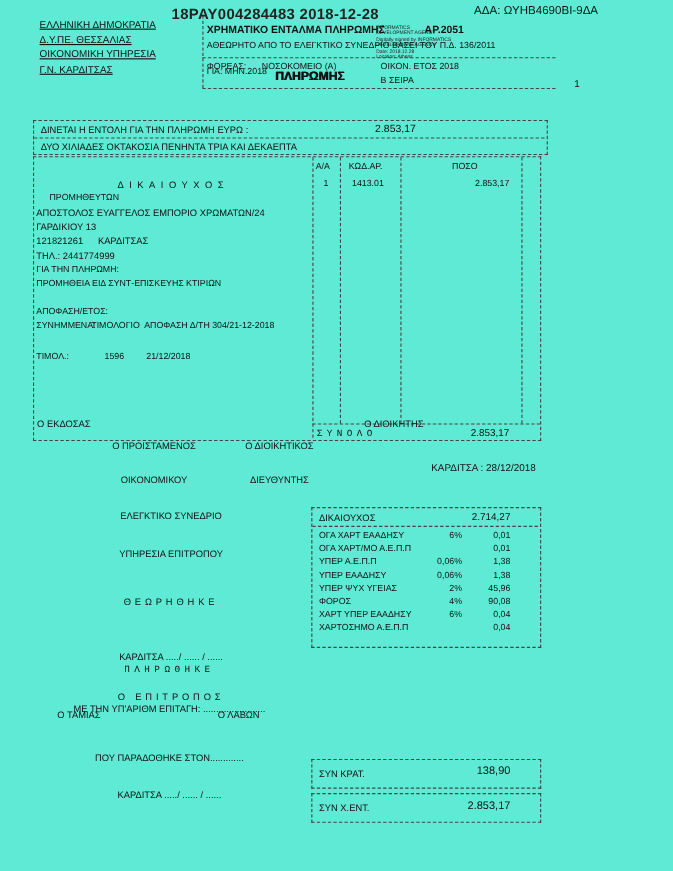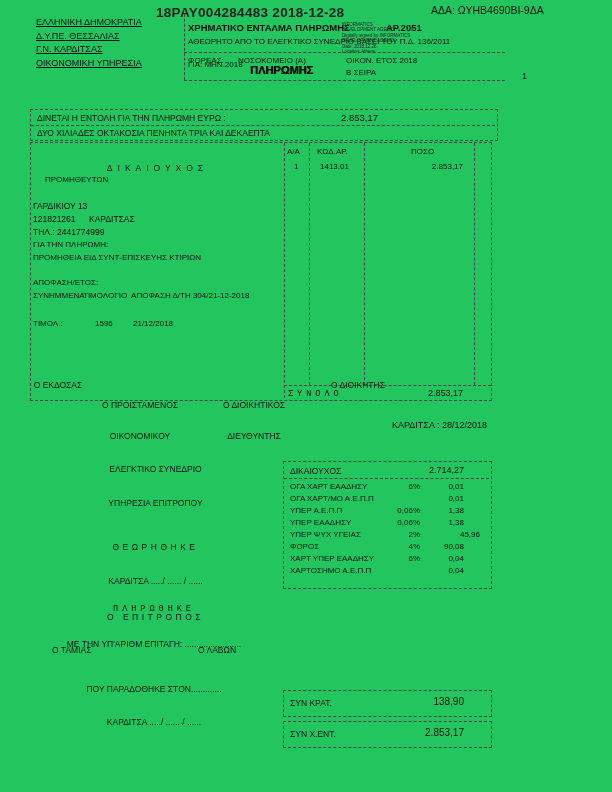--- a/index.html
+++ b/index.html
@@ -1,16 +1,16 @@
 <!DOCTYPE html>
 <html><head>
 <meta charset="utf-8">
 <style>
   html,body{margin:0;padding:0;background:#fff;}
-  .page{position:relative;width:612px;height:792px;background:#22c55e;overflow:hidden;
+  .page{position:relative;width:612px;height:792px;background:#5eead4;overflow:hidden;
         font-family:"Liberation Sans",sans-serif;color:#111;}
   .t{position:absolute;font-size:8px;line-height:1.2;white-space:pre;}
   .b{font-weight:bold;}
   .ctr{text-align:center;}
   .r{text-align:right;}
   .hl{position:absolute;height:0;border-top:1px dashed #444;}
   .vl{position:absolute;width:0;border-left:1px dashed #444;}
   .box{position:absolute;border:1px dashed #444;margin-top:24px;}
   .issuer{position:absolute;left:36px;top:16px;width:146px;
           font-size:9px;line-height:13.5px;text-decoration:underline;}
@@ -25,22 +25,22 @@
 <body>
 
 <div class="page">
 
   <div class="t" style="left:156px;top:5px;font-size:13.5px;font-weight:600;color:#222;letter-spacing:0.3px">18PAY004284483 2018-12-28</div>
   <div class="t" style="left:431px;top:4px;font-size:10.5px">ΑΔΑ: ΩΥΗΒ4690ΒΙ-9ΔΑ</div>
 
   <div class="issuer">
     <div>ΕΛΛΗΝΙΚΗ ΔΗΜΟΚΡΑΤΙΑ</div>
     <div>Δ.Υ.ΠΕ. ΘΕΣΣΑΛΙΑΣ</div>
+    <div>ΟΙΚΟΝΟΜΙΚΗ ΥΠΗΡΕΣΙΑ</div>
     <div>Γ.Ν. ΚΑΡΔΙΤΣΑΣ</div>
-    <div>ΟΙΚΟΝΟΜΙΚΗ ΥΠΗΡΕΣΙΑ</div>
   </div>
   <div class="vl" style="left:184px;top:14px;height:66px"></div>
 
   <div class="t b" style="left:188px;top:22px;font-size:9.5px">ΧΡΗΜΑΤΙΚΟ ΕΝΤΑΛΜΑ ΠΛΗΡΩΜΗΣ</div>
   <div class="t b overlay" style="left:250px;top:20px;font-size:11px">ΠΛΗΡΩΜΗΣ</div>
   <div class="t b" style="left:386px;top:22px;font-size:9.5px">ΑΡ.2051</div>
   <div class="stamp">
     <div>INFORMATICS</div>
     <div>DEVELOPMENT AGENCY</div>
     <div>Digitally signed by INFORMATICS</div>
@@ -75,20 +75,21 @@
     <div class="t" style="left:256px;top:4px">Α/Α</div>
     <div class="t" style="left:286px;top:4px">ΚΩΔ.ΑΡ.</div>
     <div class="t" style="left:380px;top:4px">ΠΟΣΟ</div>
 
     <div class="t ctr ls5" style="left:0;top:20px;width:253px;font-size:8.5px">ΔΙΚΑΙΟΥΧΟΣ</div>
     <div class="t" style="left:263px;top:19px">1</div>
     <div class="t" style="left:289px;top:19px">1413.01</div>
     <div class="t r" style="left:352px;top:19px;width:80px">2.853,17</div>
 
     <div class="t" style="left:14px;top:32px">ΠΡΟΜΗΘΕΥΤΩΝ</div>
+    <div class="t" style="left:2px;top:45px;font-size:8.5px">ΑΠΟΣΤΟΛΟΣ ΕΥΑΓΓΕΛΟΣ ΕΜΠΟΡΙΟ ΧΡΩΜΑΤΩΝ/24</div>
     <div class="t" style="left:2px;top:58px;font-size:8.5px">ΓΑΡΔΙΚΙΟΥ 13</div>
     <div class="t" style="left:2px;top:71px;font-size:8.5px">121821261</div>
     <div class="t" style="left:58px;top:71px;font-size:8.5px">ΚΑΡΔΙΤΣΑΣ</div>
     <div class="t" style="left:2px;top:84px;font-size:8.5px">ΤΗΛ.: 2441774999</div>
     <div class="t" style="left:2px;top:97px">ΓΙΑ ΤΗΝ ΠΛΗΡΩΜΗ:</div>
     <div class="t" style="left:2px;top:110px">ΠΡΟΜΗΘΕΙΑ ΕΙΔ ΣΥΝΤ-ΕΠΙΣΚΕΥΗΣ ΚΤΙΡΙΩΝ</div>
     <div class="t" style="left:2px;top:135px">ΑΠΟΦΑΣΗ/ΕΤΟΣ:</div>
     <div class="t" style="left:2px;top:148px">ΣΥΝΗΜΜΕΝΑ:</div>
     <div class="t" style="left:52px;top:148px">ΤΙΜΟΛΟΓΙΟ  ΑΠΟΦΑΣΗ Δ/ΤΗ 304/21-12-2018</div>
     <div class="t" style="left:2px;top:176px">ΤΙΜΟΛ.:</div>
@@ -109,21 +110,21 @@
     <div>Ο ΔΙΟΙΚΗΤΙΚΟΣ</div>
     <div>ΔΙΕΥΘΥΝΤΗΣ</div>
   </div>
   <div class="t ctr" style="left:316px;top:380px;width:84px;font-size:8.5px">Ο ΔΙΟΙΚΗΤΗΣ</div>
 
   <div class="t" style="left:392px;top:420px;font-size:9px">ΚΑΡΔΙΤΣΑ : 28/12/2018</div>
 
   <div class="t ctr" style="left:58px;top:444px;width:195px;font-size:8.5px">
     <div style="margin-bottom:3px">ΕΛΕΓΚΤΙΚΟ ΣΥΝΕΔΡΙΟ</div>
     <div style="margin-bottom:13px">ΥΠΗΡΕΣΙΑ ΕΠΙΤΡΟΠΟΥ</div>
-    <div class="ls3" style="margin-bottom:4px">ΘΕΩΡΗΘΗΚΕ</div>
+    <div class="ls3" style="margin-bottom:20px">ΘΕΩΡΗΘΗΚΕ</div>
     <div style="margin-bottom:5px">ΚΑΡΔΙΤΣΑ ...../ ...... / ......</div>
     <div class="ls3">Ο ΕΠΙΤΡΟΠΟΣ</div>
   </div>
 
   <div class="box" style="left:283px;top:437px;width:207px;height:126px">
     <div class="t" style="left:6px;top:4px;font-size:8.5px">ΔΙΚΑΙΟΥΧΟΣ</div>
     <div class="t r" style="left:100px;top:3px;width:80px;font-size:9px">2.714,27</div>
     <div class="hl" style="left:0;top:16px;width:205px"></div>
 
     <div>
@@ -142,21 +143,21 @@
       <span class="t r" style="left:128px;top:44px;width:52px">1,38</span>
     </div>
     <div>
       <span class="t" style="left:6px;top:56px">ΥΠΕΡ ΕΑΑΔΗΣΥ</span>
       <span class="t r" style="left:96px;top:56px;width:40px">0,06%</span>
       <span class="t r" style="left:128px;top:56px;width:52px">1,38</span>
     </div>
     <div>
       <span class="t" style="left:6px;top:68px">ΥΠΕΡ ΨΥΧ ΥΓΕΙΑΣ</span>
       <span class="t r" style="left:96px;top:68px;width:40px">2%</span>
-      <span class="t r" style="left:144px;top:68px;width:52px">45,96</span>
+      <span class="t r" style="left:128px;top:68px;width:52px">45,96</span>
     </div>
     <div>
       <span class="t" style="left:6px;top:80px">ΦΟΡΟΣ</span>
       <span class="t r" style="left:96px;top:80px;width:40px">4%</span>
       <span class="t r" style="left:128px;top:80px;width:52px">90,08</span>
     </div>
     <div>
       <span class="t" style="left:6px;top:92px">ΧΑΡΤ ΥΠΕΡ ΕΑΑΔΗΣΥ</span>
       <span class="t r" style="left:96px;top:92px;width:40px">6%</span>
       <span class="t r" style="left:128px;top:92px;width:52px">0,04</span>

